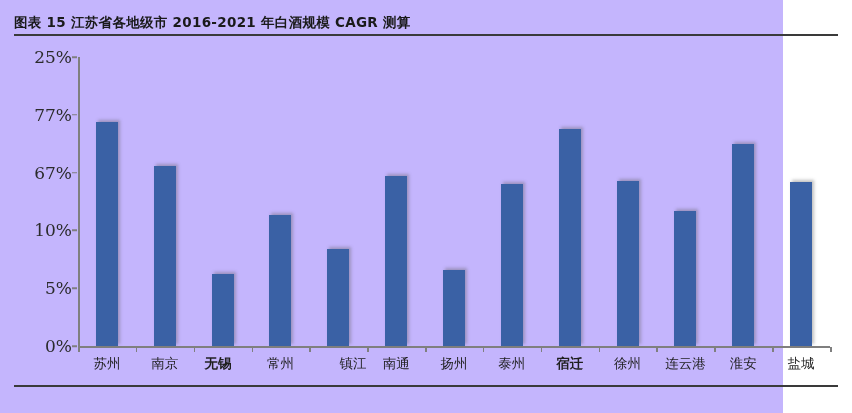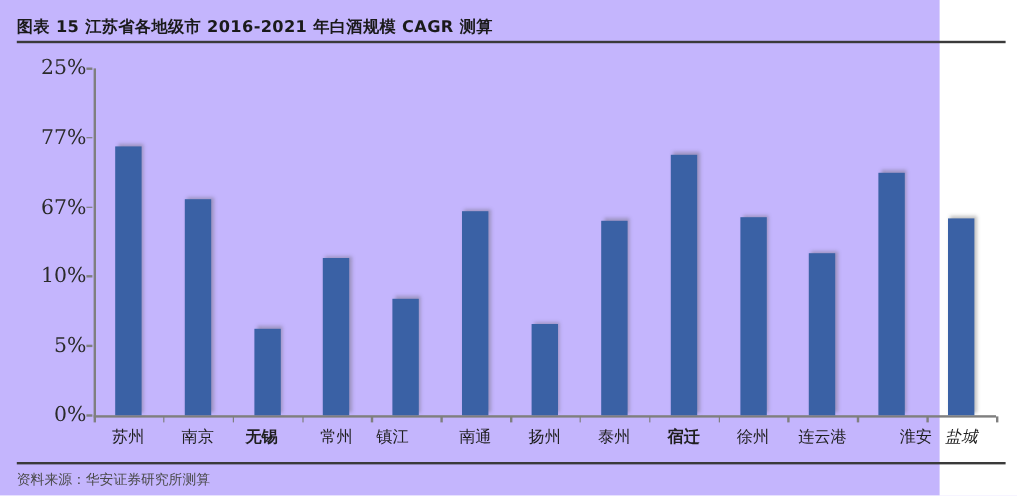--- a/index.html
+++ b/index.html
@@ -207,27 +207,26 @@
       <div class="bar" title="连云港 11.7%" style="left: 596.394px; width: 21.9815px; height: 135.252px; background: rgb(58, 97, 165);"></div>
       <div class="bar" title="淮安 17.5%" style="left: 654.24px; width: 21.9815px; height: 202.3px; background: rgb(58, 97, 165);"></div>
       <div class="bar" title="盐城 14.2%" style="left: 712.086px; width: 21.9815px; height: 164.152px; background: rgb(58, 97, 165);"></div>
     </div>
 
   <div id="xlabels">
       <div class="xlabel" style="left: 106.923px;">苏州</div>
       <div class="xlabel" style="left: 164.769px;">南京</div>
       <div class="xlabel" style="left: 218px; font-weight: bold;">无锡</div>
       <div class="xlabel" style="left: 280.462px; font-family: Liberation Serif, serif;">常州</div>
-      <div class="xlabel" style="left: 327px; text-align: right;">镇江</div>
+      <div class="xlabel" style="left: 353px; text-align: right;">镇江</div>
       <div class="xlabel" style="left: 396.154px;">南通</div>
       <div class="xlabel" style="left: 454px;">扬州</div>
       <div class="xlabel" style="left: 511.846px;">泰州</div>
       <div class="xlabel" style="left: 569.692px; font-weight: bold;">宿迁</div>
       <div class="xlabel" style="left: 627.538px;">徐州</div>
       <div class="xlabel" style="left: 685.385px;">连云港</div>
-      <div class="xlabel" style="left: 743.231px; margin-left: 20px;">淮安</div>
-      <div class="xlabel" style="left: 801.077px; font-style: italic;">盐城</div>
+      <div class="xlabel" style="left: 743.231px;">淮安</div>
+      <div class="xlabel" style="left: 801.077px;">盐城</div>
     </div>
 
   <div class="rule-bottom"></div>
-  <div class="source-text">资料来源：华安证券研究所测算</div>
 
 </div>
 
 </body></html>

